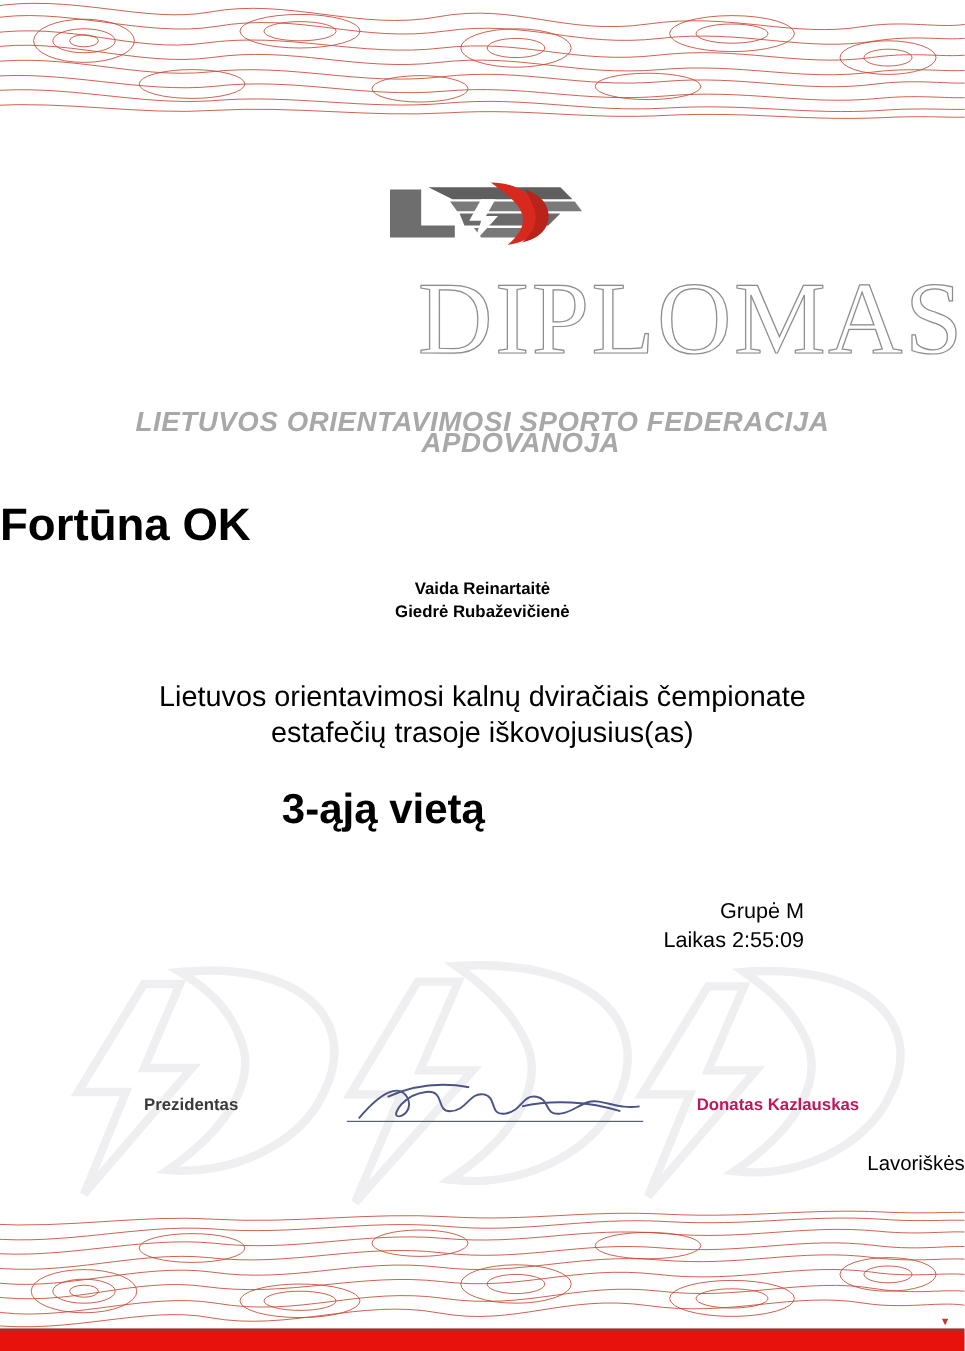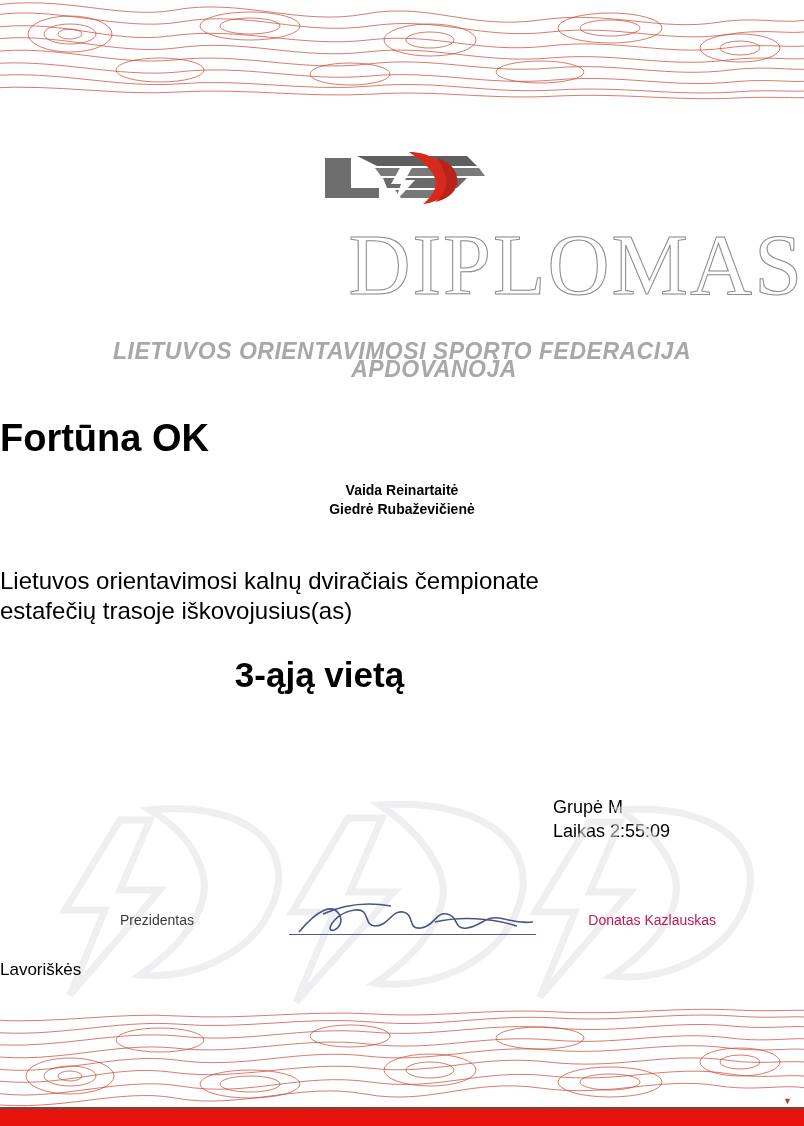--- a/index.html
+++ b/index.html
@@ -122,54 +122,55 @@
     font-weight: bold;
     line-height: 19px;
     color: #000000;
   }
 
   .event-desc {
     position: absolute;
     top: 566px;
     left: 0;
     width: 804px;
+    text-align: center;
     font-size: 24px;
     line-height: 30px;
     color: #000000;
   }
 
   .place {
     position: absolute;
     top: 655px;
     left: 0;
     width: 639px;
     text-align: center;
     font-size: 35px;
     font-weight: bold;
     color: #000000;
   }
 
   .result-block {
     position: absolute;
     top: 747px;
     right: 134px;
-    text-align: left;
+    text-align: right;
     font-size: 18px;
     line-height: 24px;
     color: #000000;
-    margin-top: 48px;
   }
 
   
   .sig-row {
     position: absolute;
     top: 912px;
     left: 0;
     width: 804px;
     height: 30px;
+    font-weight: bold;
   }
   .sig-left {
     position: absolute;
     left: 120px;
     top: 0;
     font-size: 14px;
     color: #3a3a3a;
   }
   .sig-right {
     position: absolute;
@@ -192,21 +193,21 @@
     top: -12px;
     width: 260px;
     height: 40px;
   }
 
   .place-date {
     position: absolute;
     top: 958px;
     left: 0;
     width: 804px;
-    text-align: left;
+    text-align: right;
     font-size: 17px;
     line-height: 24px;
     color: #000000;
   }
 
   .corner-mark {
     position: absolute;
     right: 12px;
     bottom: 20px;
     font-size: 9px;

